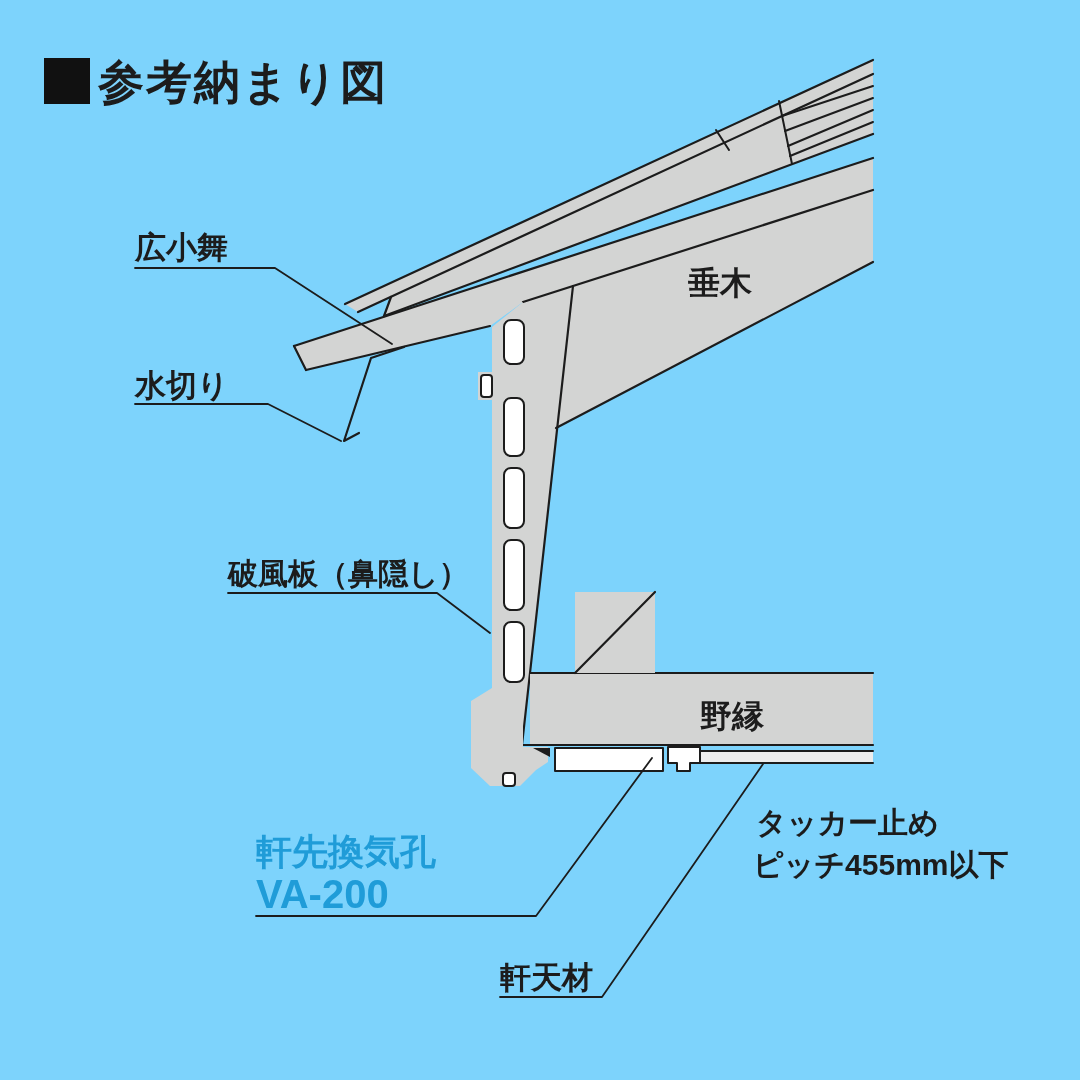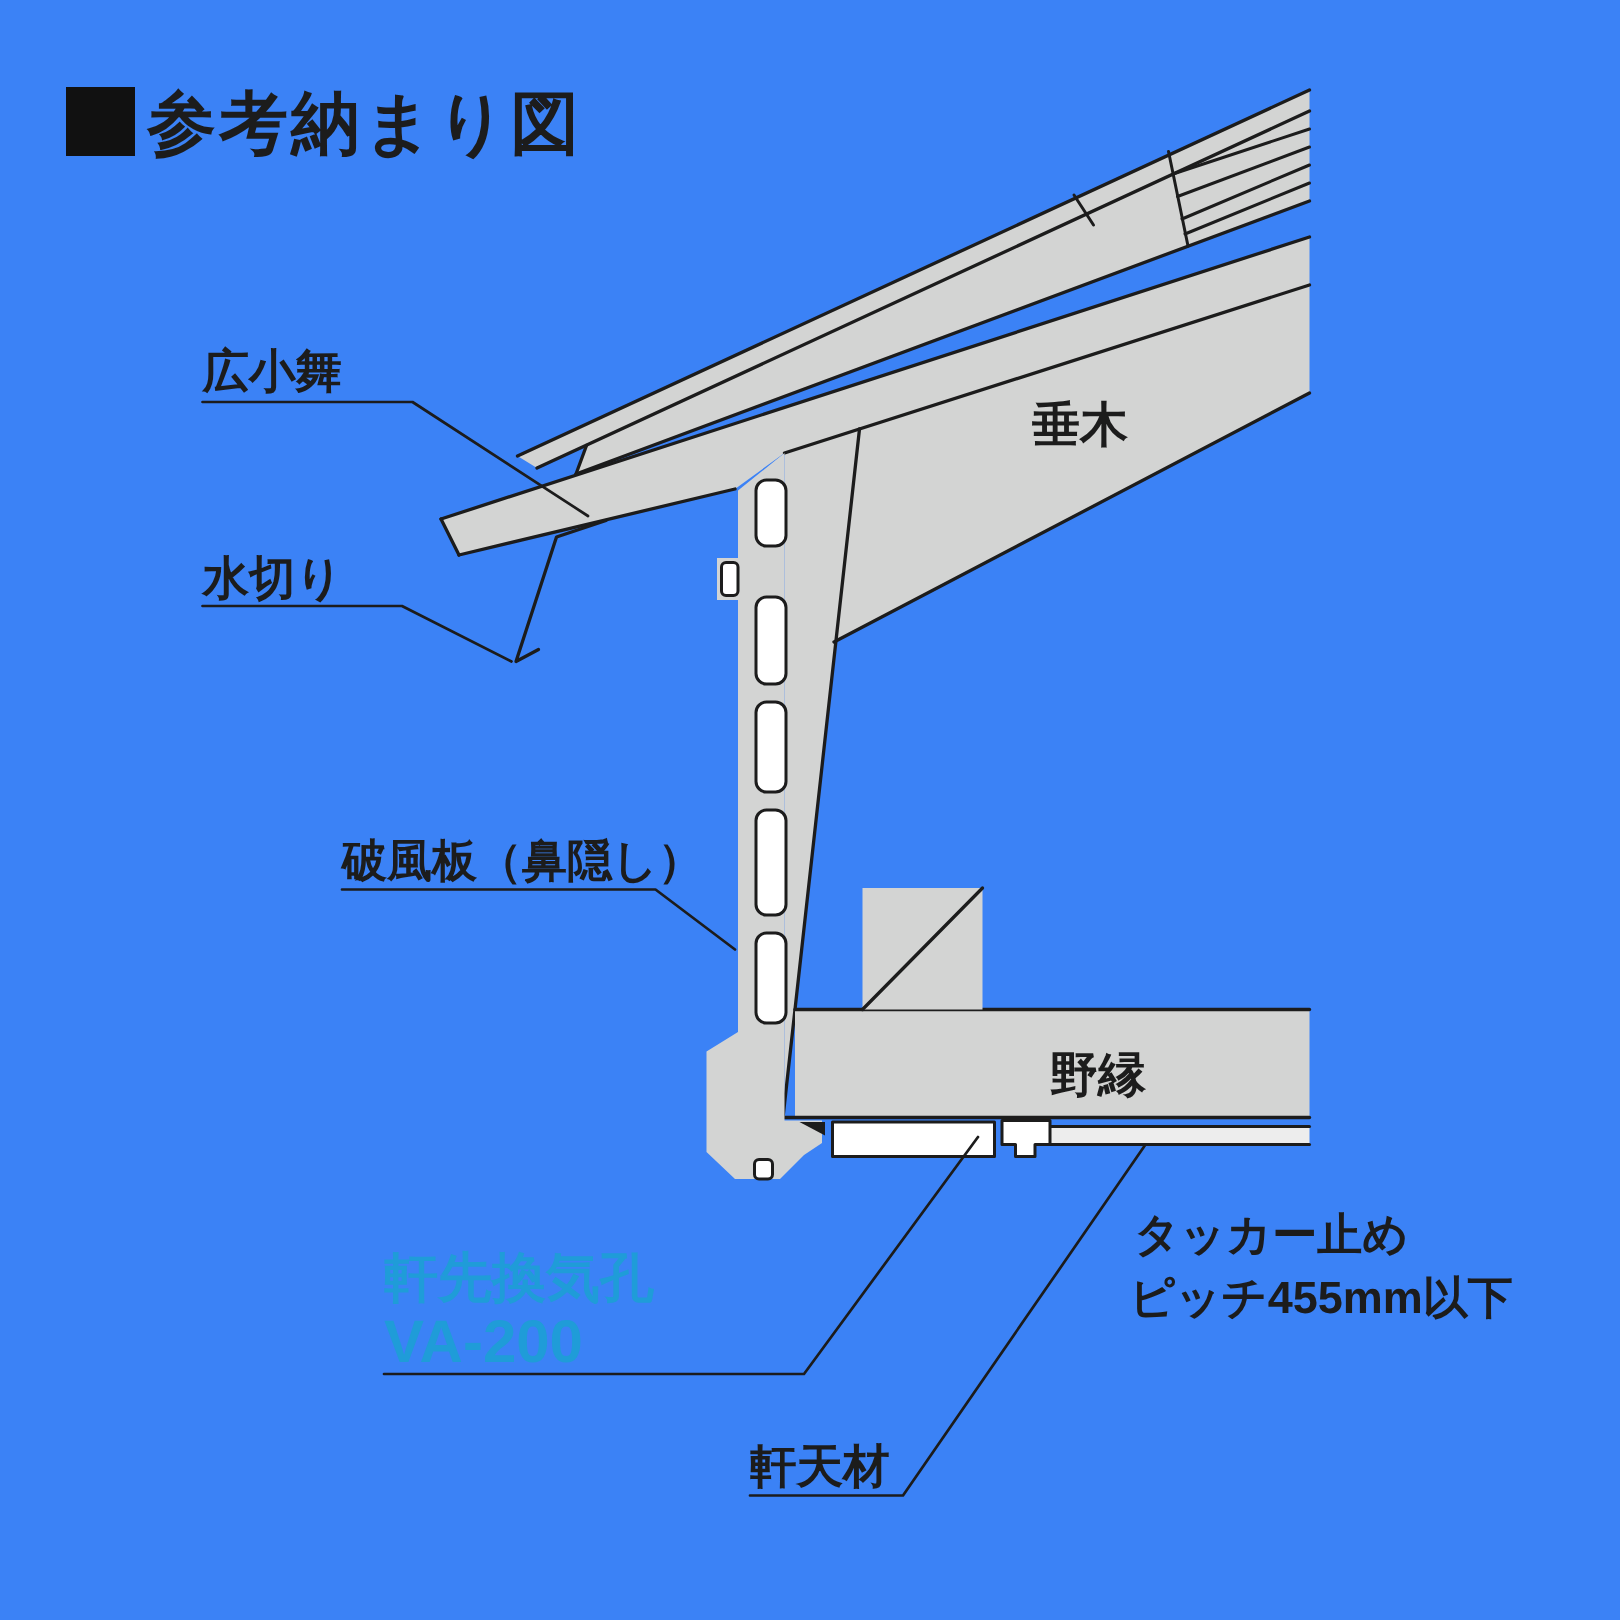--- a/index.html
+++ b/index.html
@@ -1,16 +1,16 @@
 <!DOCTYPE html>
 <html><head>
 <meta charset="utf-8">
 <style>
   html,body{margin:0;padding:0;background:#ffffff;width:1080px;height:1080px;overflow:hidden;}
-  .stage{position:relative;width:1080px;height:1080px;background:#3b82f6;
+  .stage{position:relative;width:1080px;height:1080px;background:#7dd3fc;
          font-family:"Liberation Sans","DejaVu Sans",sans-serif;}
   svg{position:absolute;left:0;top:0;}
   svg text{font-family:"Liberation Sans","DejaVu Sans",sans-serif;fill:#1c1c1c;}
   .t-title{font-size:46px;font-weight:bold;letter-spacing:2px;}
   .t-label{font-size:31px;font-weight:600;}
   .t-label-sm{font-size:30px;font-weight:600;}
   .t-part{font-size:32px;font-weight:600;}
   .t-blue{font-size:36px;font-weight:bold;}
   .t-blue-model{font-size:40px;font-weight:bold;}
   .ln{stroke:#1c1c1c;stroke-width:2.2;fill:none;stroke-linejoin:round;stroke-linecap:round;}

